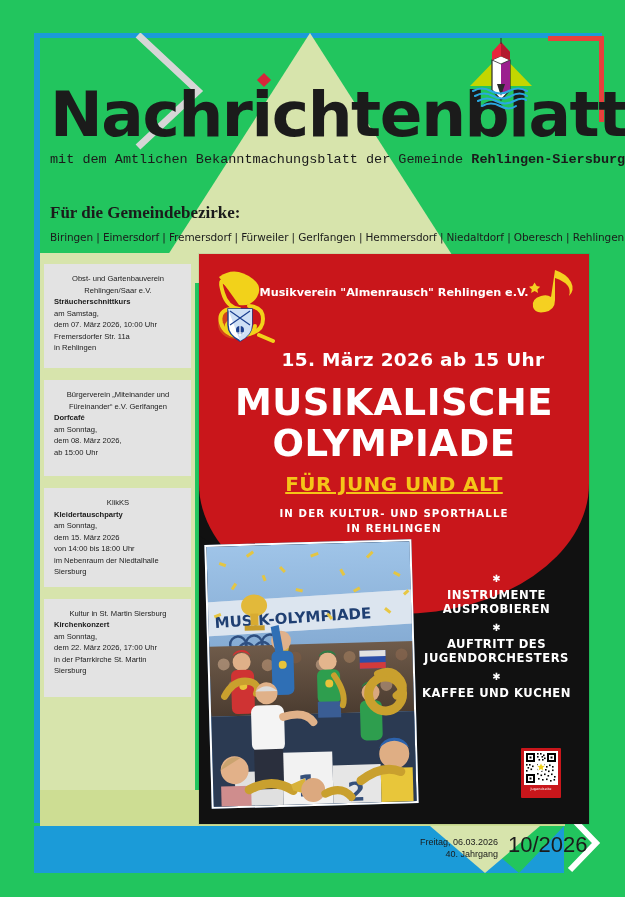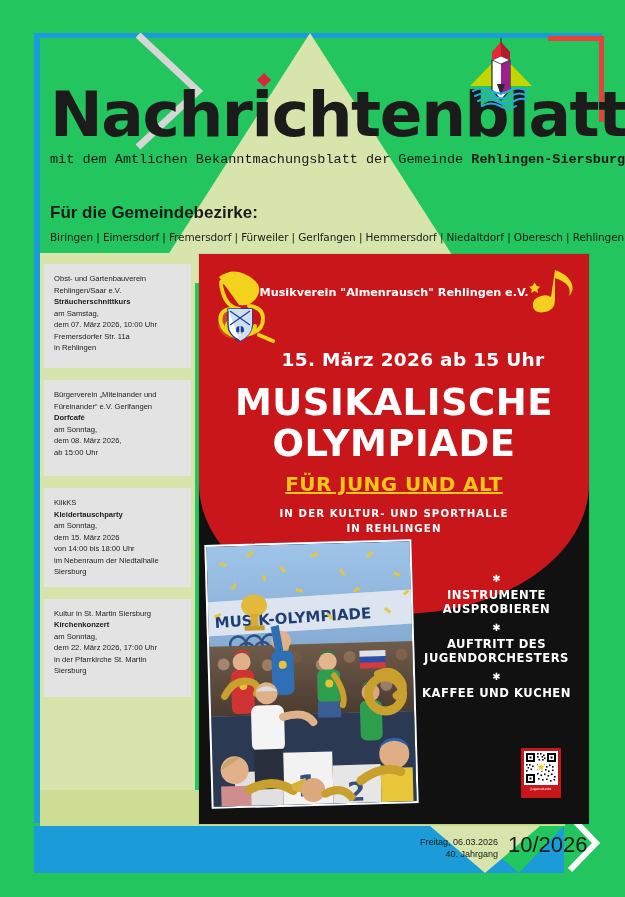--- a/index.html
+++ b/index.html
@@ -84,21 +84,21 @@
     font-size: 13.5px;
     color: #1b1b1b;
     font-family: Liberation Mono, monospace;
     white-space: nowrap;
   }
   .subtitle b { font-weight: 700; }
 
   .bezirke-head {
     position: absolute; left: 50px; top: 203px;
     font-size: 17px; font-weight: 700; color: #1b1b1b;
-    font-family: Liberation Sans, sans-serif;
+    font-family: Liberation Serif, serif;
     z-index: 3;
   }
   .bezirke-list {
     position: absolute; left: 50px; top: 231px;
     font-size: 10.5px; color: #1b1b1b;
     font-family: "DejaVu Sans", sans-serif;
     letter-spacing: -0.1px;
     white-space: nowrap;
     z-index: 3;
   }
@@ -117,21 +117,21 @@
   }
   .notice {
     background: #e3e3e3;
     padding: 9px 9px 9px 10px;
     margin-bottom: 12px;
     font-size: 7.6px;
     line-height: 1.52;
     color: #1b1b1b;
     font-family: "Liberation Sans", sans-serif;
   }
-  .notice .n-org { display: block; }
+  .notice .n-org { display: block; text-align: center; }
   .notice .n-title { display:block; font-weight: 700; }
   .notice .n-line { display: block; }
   .notice.h1 { min-height: 104px; }
   .notice.h2 { min-height: 96px; }
   .notice.h3 { min-height: 98px; }
   .notice.h4 { min-height: 98px; }
 
   
   .poster {
     position: absolute; left: 199px; top: 254px;

